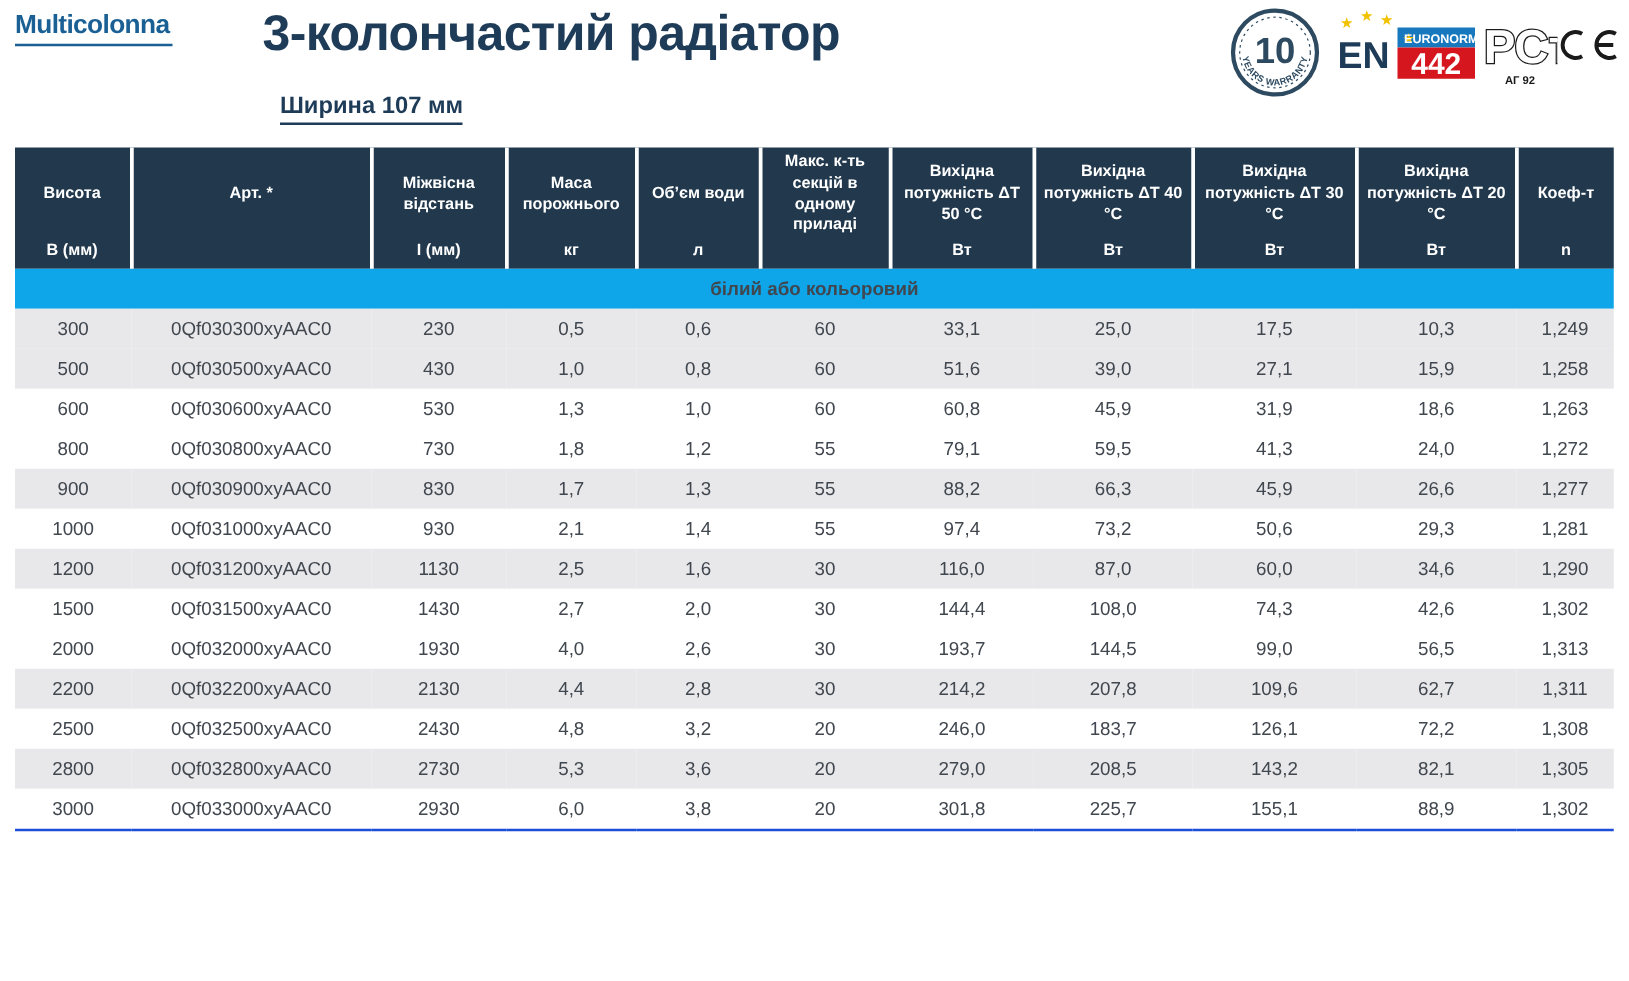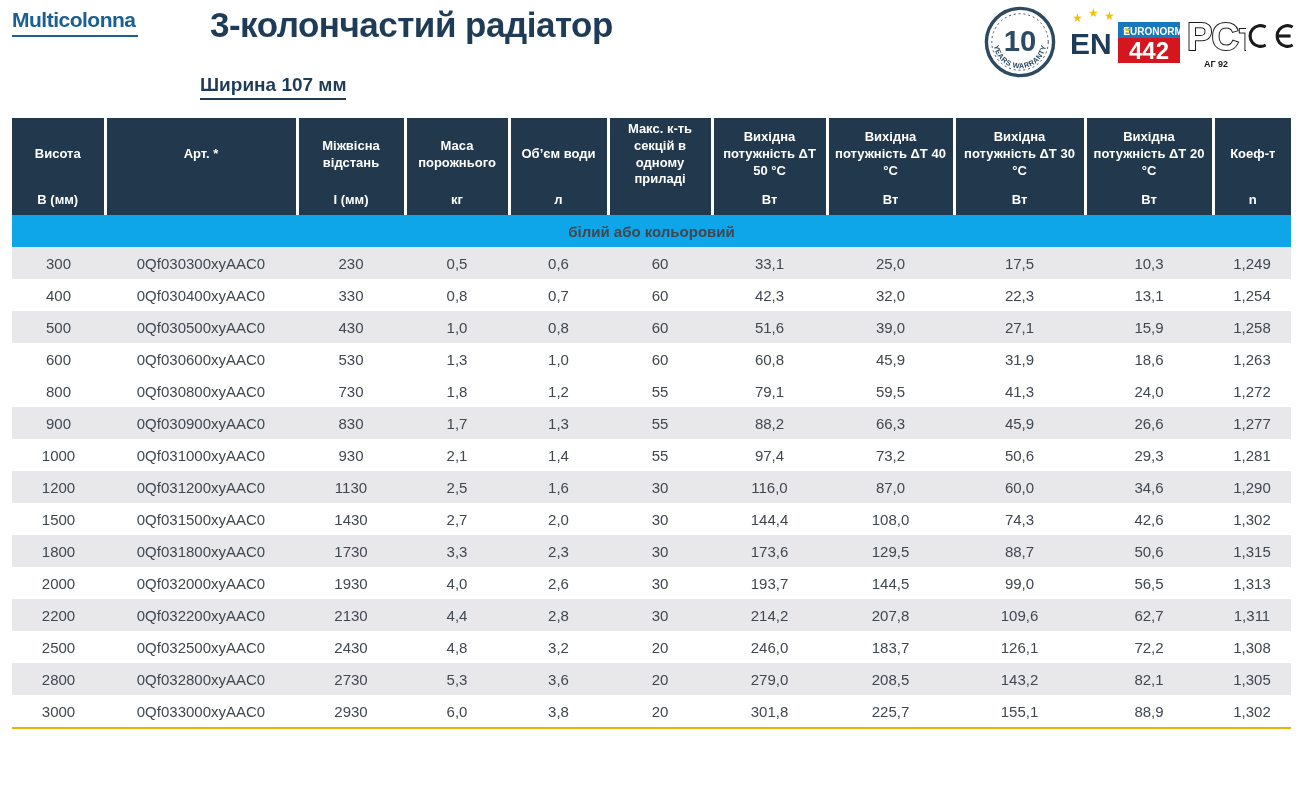--- a/index.html
+++ b/index.html
@@ -2,22 +2,22 @@
 <html><head>
 <meta charset="utf-8">
 <style>
   html,body{margin:0;padding:0;background:#fff;}
   .page{position:relative;width:1303px;height:730px;background:#ffffff;overflow:hidden;
         font-family:"Liberation Sans", sans-serif;}
 
   
   .brand{position:absolute;left:12px;top:8px;font-size:21px;font-weight:bold;color:#1a6094;
          border-bottom:2px solid #1a6094;padding:0 2px 3px 0;letter-spacing:-0.5px;}
-  .title{position:absolute;left:210px;top:5px;font-size:35px;font-weight:bold;color:#1e3c58;letter-spacing:-0.5px;}
-  .subtitle{position:absolute;left:200px;top:74px;font-size:19px;font-weight:bold;color:#1e3c58;
+  .title{position:absolute;left:210px;top:5px;font-size:40px;font-weight:bold;color:#1e3c58;letter-spacing:-0.5px;}
+  .subtitle{position:absolute;left:224px;top:74px;font-size:19px;font-weight:bold;color:#1e3c58;
             border-bottom:2px solid #1e3c58;padding-bottom:2px;}
 
   
   .badge{position:absolute;}
   .b-warranty{left:983px;top:5px;width:74px;height:74px;}
   .b-en442{left:1068px;top:8px;width:114px;height:56px;}
   .b-rst{left:1186px;top:12px;width:60px;height:58px;}
   .b-ce{left:1247px;top:16px;width:54px;height:40px;}
 
   
@@ -29,21 +29,21 @@
   table.spec th + th{border-left:3px solid #fff;}
   .hlabel{height:66px;display:flex;align-items:center;justify-content:center;text-align:center;
           padding:0 4px;line-height:1.3;}
   .hunit{height:24px;display:flex;align-items:center;justify-content:center;}
   tr.section-row td{background:#0ea5e9;color:#20384c;font-weight:bold;font-size:15px;height:48px;
                     text-align:left;padding-left:10px;}
   table.spec td{font-size:15px;color:#41474f;text-align:center;height:32px;padding:0;}
   tbody tr.odd td{background:#e8e8eb;}
   tbody tr.even td{background:#ffffff;}
   td.em{font-weight:normal;color:#233c52;}
-  tbody tr:last-child td{border-bottom:2px solid #eab308;}
+  tbody tr:last-child td{border-bottom:2px solid #1d4ed8;}
 
   
   .watermark{position:absolute;left:1096px;top:735px;width:207px;height:50px;}
   .wm-tagline{font-size:7.5px;letter-spacing:0.7px;color:#6e8087;text-align:right;white-space:nowrap;
               margin-top:-2px;font-weight:bold;}
   .wm-line{position:absolute;left:0;right:0;bottom:0;height:2px;background:#2ea3dc;}
 </style>
 </head>
 <body>
 
@@ -158,33 +158,20 @@
           <td>230</td>
           <td>0,5</td>
           <td>0,6</td>
           <td>60</td>
           <td class="em">33,1</td>
           <td>25,0</td>
           <td>17,5</td>
           <td>10,3</td>
           <td>1,249</td>
         </tr>
-        <tr class="even">
-          <td>400</td>
-          <td>0Qf030400xyAAC0</td>
-          <td>330</td>
-          <td>0,8</td>
-          <td>0,7</td>
-          <td>60</td>
-          <td class="em">42,3</td>
-          <td>32,0</td>
-          <td>22,3</td>
-          <td>13,1</td>
-          <td>1,254</td>
-        </tr>
         <tr class="odd">
           <td>500</td>
           <td>0Qf030500xyAAC0</td>
           <td>430</td>
           <td>1,0</td>
           <td>0,8</td>
           <td>60</td>
           <td class="em">51,6</td>
           <td>39,0</td>
           <td>27,1</td>
@@ -262,33 +249,20 @@
           <td>1430</td>
           <td>2,7</td>
           <td>2,0</td>
           <td>30</td>
           <td class="em">144,4</td>
           <td>108,0</td>
           <td>74,3</td>
           <td>42,6</td>
           <td>1,302</td>
         </tr>
-        <tr class="odd">
-          <td>1800</td>
-          <td>0Qf031800xyAAC0</td>
-          <td>1730</td>
-          <td>3,3</td>
-          <td>2,3</td>
-          <td>30</td>
-          <td class="em">173,6</td>
-          <td>129,5</td>
-          <td>88,7</td>
-          <td>50,6</td>
-          <td>1,315</td>
-        </tr>
         <tr class="even">
           <td>2000</td>
           <td>0Qf032000xyAAC0</td>
           <td>1930</td>
           <td>4,0</td>
           <td>2,6</td>
           <td>30</td>
           <td class="em">193,7</td>
           <td>144,5</td>
           <td>99,0</td>

